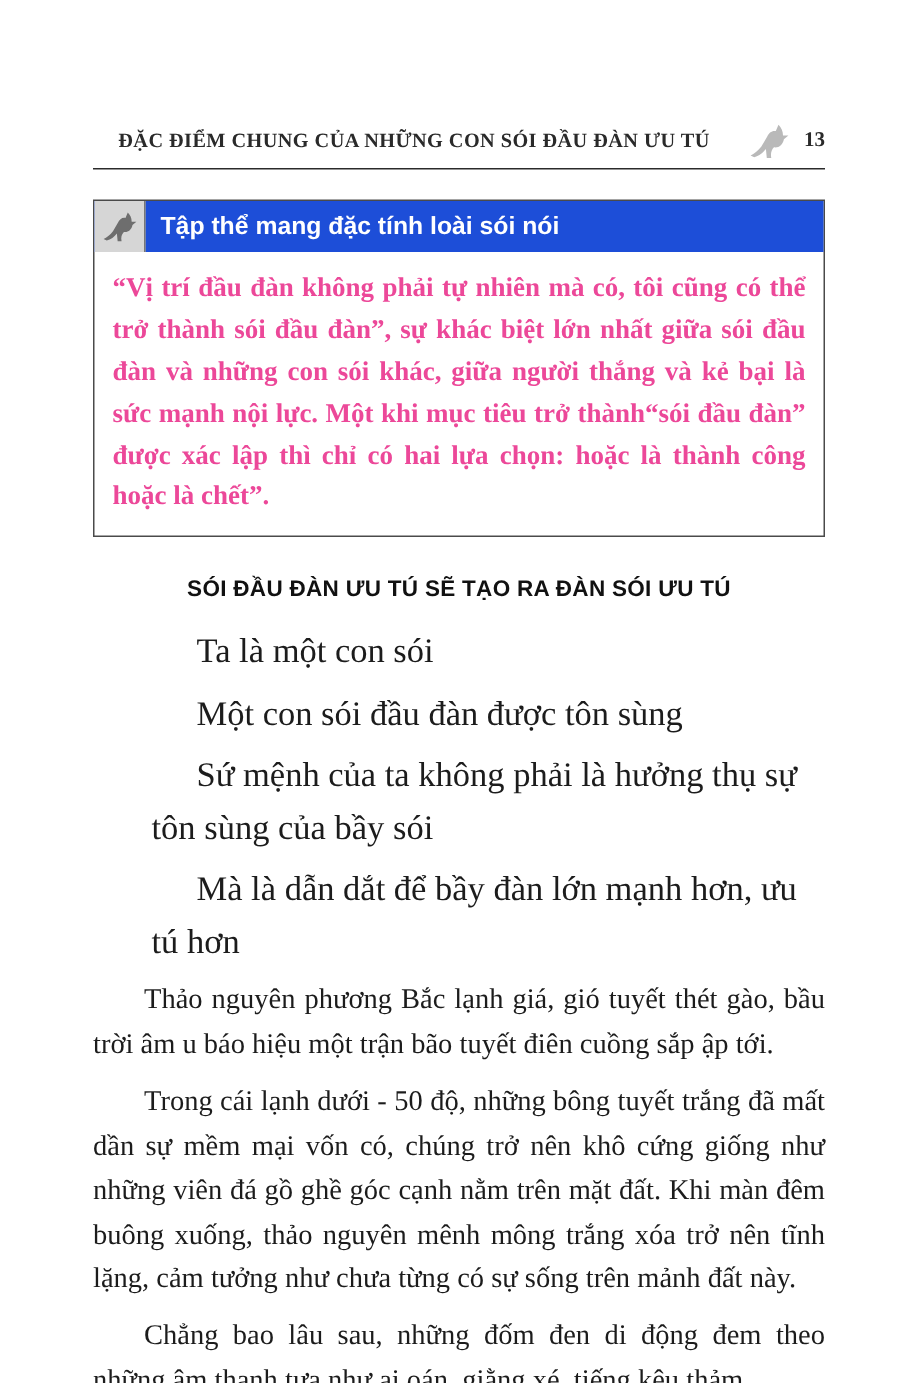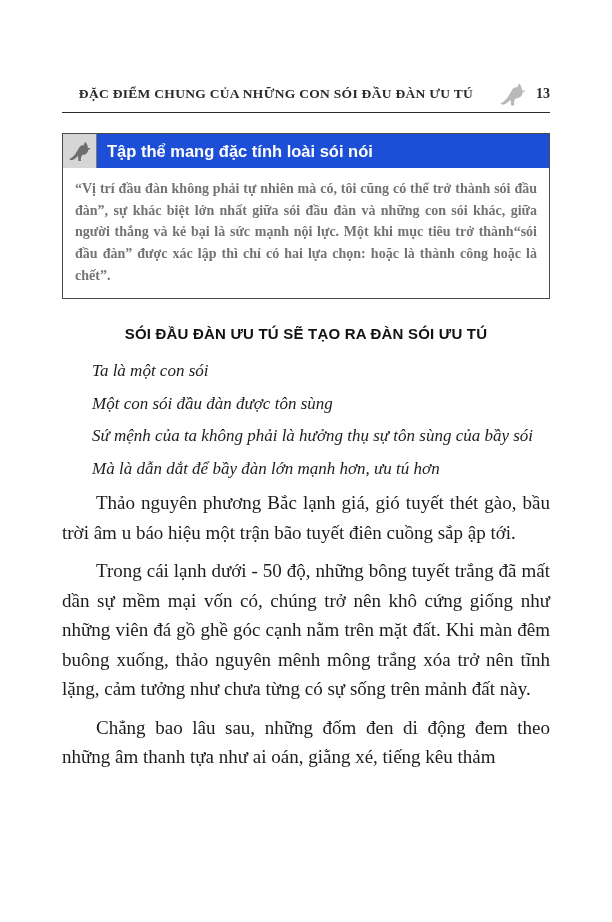--- a/index.html
+++ b/index.html
@@ -71,45 +71,45 @@
   .callout-title {
     color: #ffffff;
     font-family: "Liberation Sans", sans-serif;
     font-weight: bold;
     font-size: 16.5px;
     padding-left: 10px;
   }
   .callout-body {
     padding: 10px 12px 12px 12px;
     font-weight: bold;
-    font-size: 14px;
+    font-size: 18px;
     line-height: 1.55;
     text-align: justify;
-    color: #737373;
+    color: #ec4899;
   }
 
   
   .section-heading {
     margin-top: 26px;
     text-align: center;
     font-family: "Liberation Sans", sans-serif;
     font-weight: bold;
     font-size: 15px;
     letter-spacing: 0.2px;
     color: #111;
   }
 
   .poem { margin-top: 16px; }
   .poem p {
-    font-style: italic;
-    font-size: 17px;
+    font-size: 23px;
     line-height: 1.5;
     text-indent: 30px;
     margin-bottom: 7px;
     color: #1c1c1c;
+    margin-left: 39px;
   }
 
   .attribution {
     text-align: right;
     font-weight: bold;
     font-size: 17.5px;
     margin: 6px 0 18px 0;
     color: #141414;
   }
 

